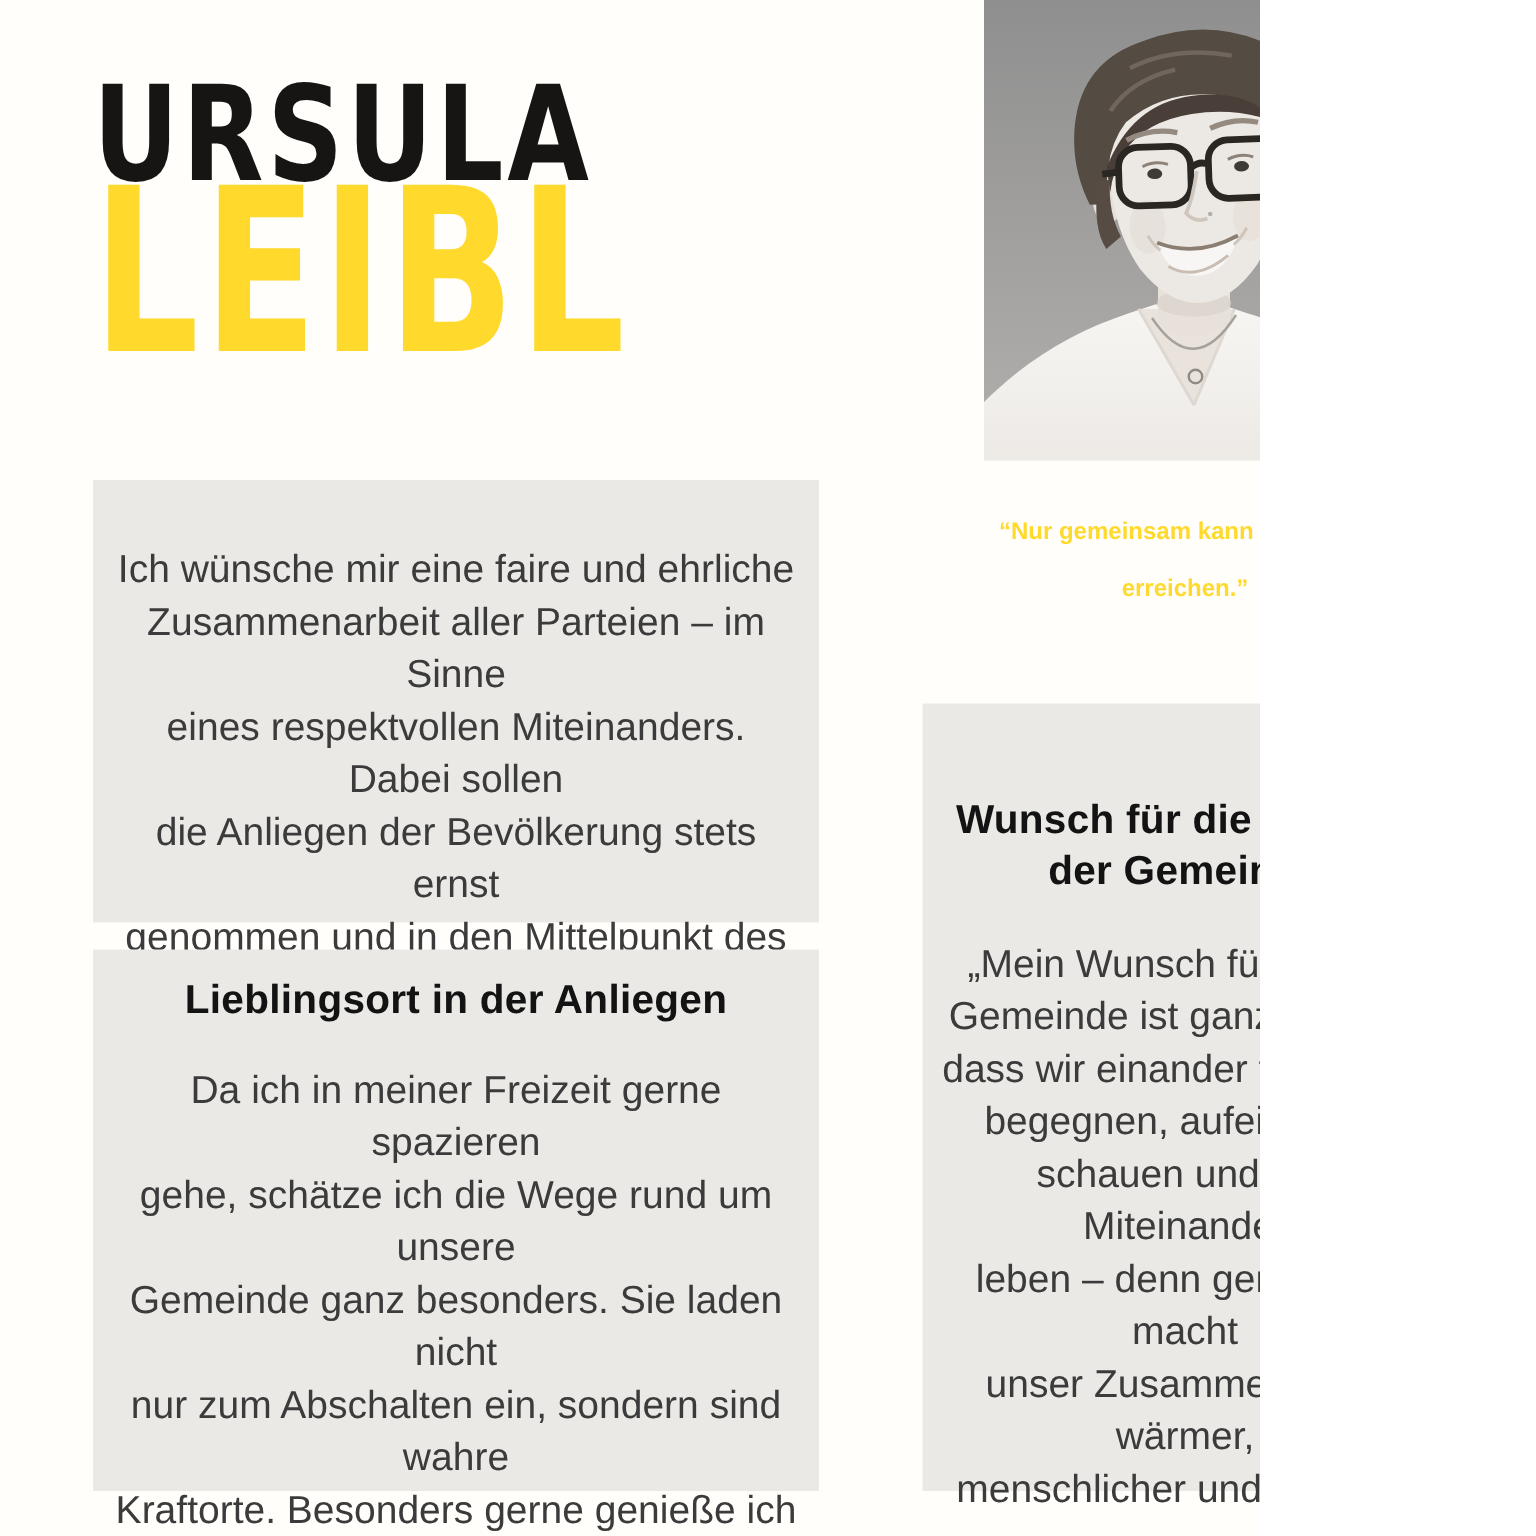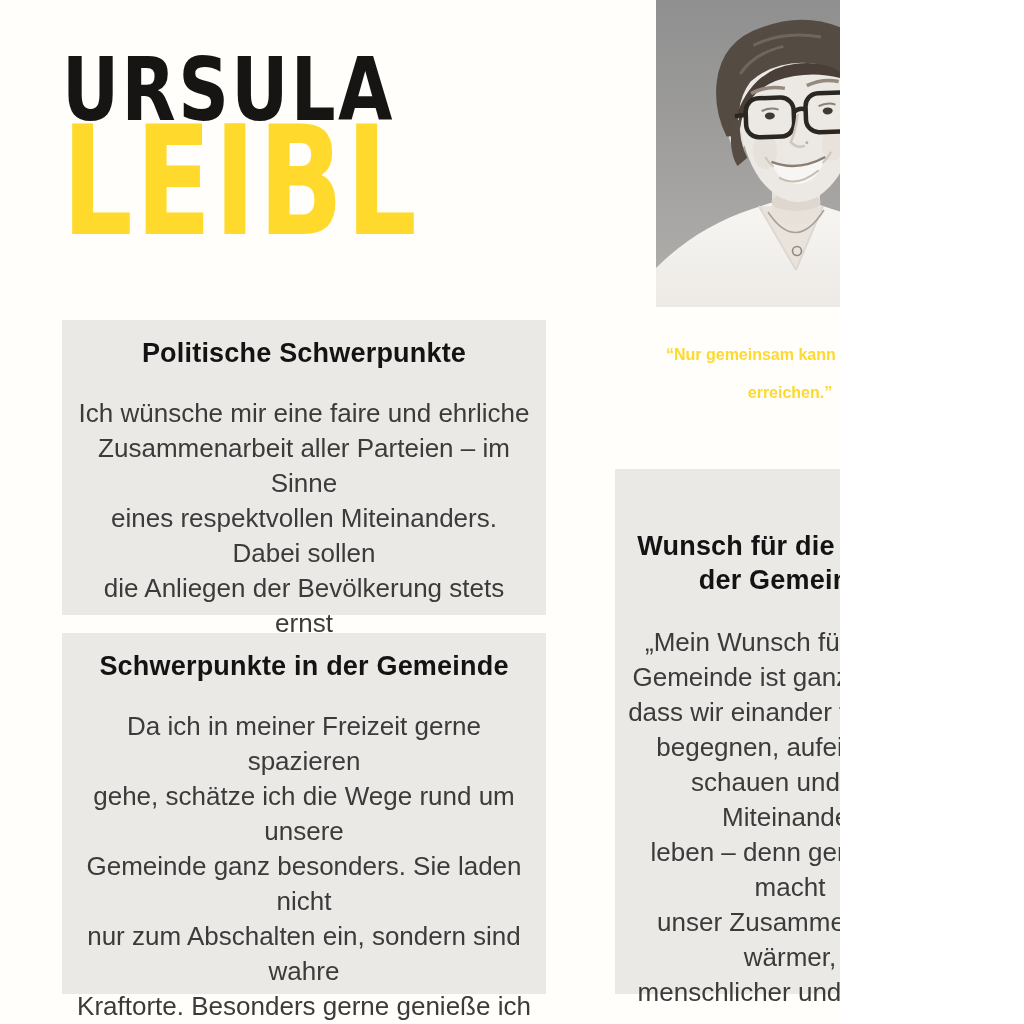--- a/index.html
+++ b/index.html
@@ -136,31 +136,30 @@
         <path d="M121 177 Q 139 188 161 171" stroke="#C9BCB1" stroke-width="2" fill="none"></path>
         <path d="M108 156 Q 111 162 116 166 M174 153 Q 170 160 165 164" stroke="#CFC5BB" stroke-width="2" fill="none"></path>
       </g>
     </svg>
   </div>
 
   <div class="quote">“Nur gemeinsam kann man Ziele
 erreichen.”</div>
 
   <div class="box box-left-top">
-    <h2>Politische Schwerpunkte</h2>
     <p>Ich wünsche mir eine faire und ehrliche
 Zusammenarbeit aller Parteien – im Sinne
 eines respektvollen Miteinanders. Dabei sollen
 die Anliegen der Bevölkerung stets ernst
 genommen und in den Mittelpunkt des
 politischen Handelns gestellt werden.</p>
   </div>
 
   <div class="box box-left-bottom">
-    <h2>Schwerpunkte in der Gemeinde</h2>
+    <h2>Lieblingsort in der Anliegen</h2>
     <p>Da ich in meiner Freizeit gerne spazieren
 gehe, schätze ich die Wege rund um unsere
 Gemeinde ganz besonders. Sie laden nicht
 nur zum Abschalten ein, sondern sind wahre
 Kraftorte. Besonders gerne genieße ich die
 Ruhe bei der Hiatahütte in Mittergrabern oder
 in Schöngrabern – dort kann man so richtig
 neue Energie tanken.</p>
   </div>
 

